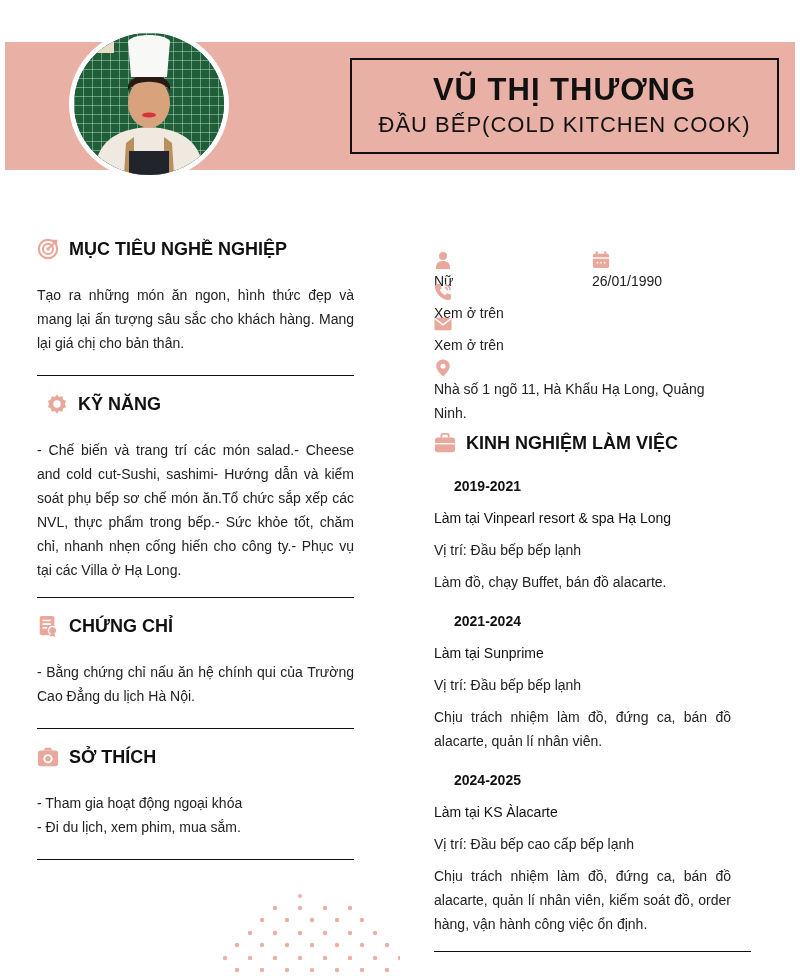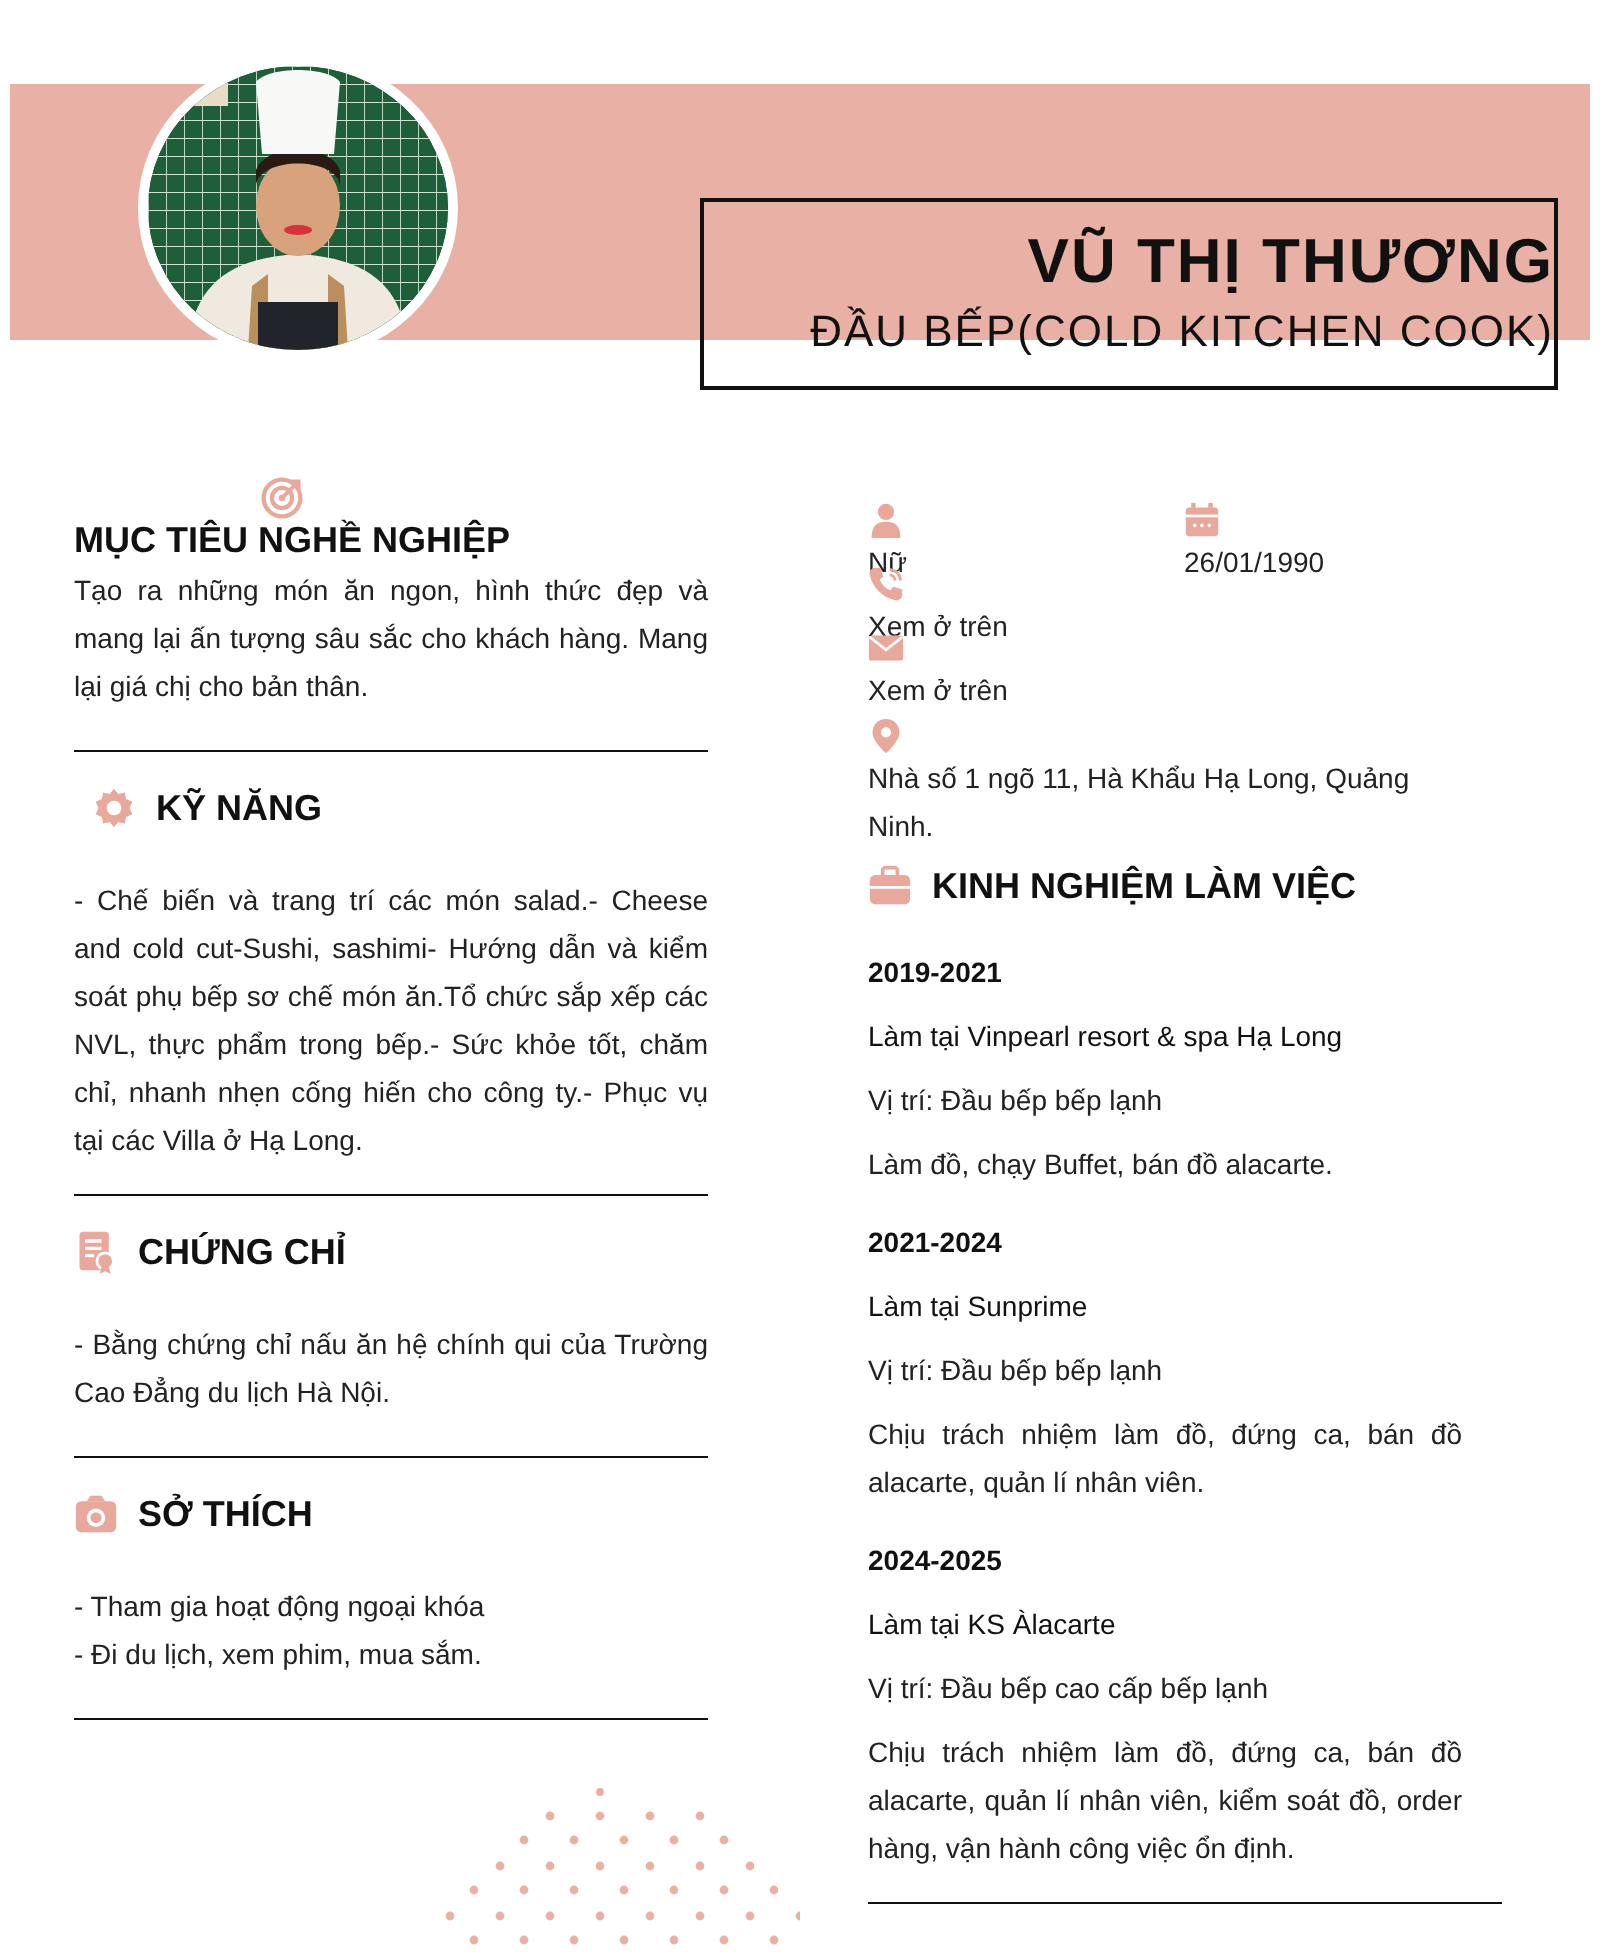--- a/index.html
+++ b/index.html
@@ -3,38 +3,38 @@
 <meta charset="utf-8">
 <style>
   * { box-sizing: border-box; margin: 0; padding: 0; }
   html, body { width: 800px; height: 976px; background: #ffffff; overflow: hidden; }
   body { position: relative; font-family: "Liberation Sans", "DejaVu Sans", sans-serif; color: #1a1a1a; }
 
   .banner { position: absolute; left: 5px; top: 42px; width: 790px; height: 128px; background: #E9B1A6; }
   .avatar { position: absolute; left: 69px; top: 28px; width: 160px; height: 152px; border-radius: 50%; border: 5px solid #ffffff; overflow: hidden; background: #1f5a36; }
   .avatar svg { width: 100%; height: 100%; display: block; }
 
-  .name-box { position: absolute; left: 350px; top: 58px; width: 429px; height: 96px; border: 2px solid #111; text-align: right; margin-top: 41px; }
+  .name-box { position: absolute; left: 350px; top: 58px; width: 429px; height: 96px; border: 2px solid #111; text-align: center; }
   .name { font-size: 31px; font-weight: bold; letter-spacing: 1px; margin-top: 12px; color: #111; }
   .title { font-size: 22px; letter-spacing: 1px; margin-top: 4px; color: #111; }
 
   .section-head { position: absolute; display: flex; align-items: center; }
   .section-head .ico { width: 22px; height: 22px; display: inline-block; margin-right: 10px; }
   .section-head .ico svg { width: 100%; height: 100%; display: block; }
   .section-head .lbl { font-size: 18px; font-weight: bold; color: #111; }
 
   .para { position: absolute; font-size: 14px; line-height: 24px; color: #222; text-align: justify; }
   .hr { position: absolute; height: 1px; background: #111; }
 
   .info-row { position: absolute; display: flex; align-items: flex-start; font-size: 14px; line-height: 24px; color: #222; flex-direction: column; }
   .info-row .ico { width: 18px; height: 18px; margin-right: 8px; margin-top: 3px; flex: none; }
   .info-row .ico svg { width: 100%; height: 100%; display: block; }
 
   .exp { position: absolute; left: 434px; width: 297px; font-size: 14px; color: #222; }
-  .exp .period { font-weight: bold; color: #111; line-height: 24px; }
+  .exp .period { font-weight: bold; color: #111; line-height: 24px; margin-left: 20px; }
   .exp .company { font-weight: normal; color: #111; line-height: 24px; margin-top: 8px; }
   .exp .pos { line-height: 24px; margin-top: 8px; }
   .exp .desc { line-height: 24px; margin-top: 8px; text-align: justify; }
 
   .dots { position: absolute; left: 200px; top: 890px; width: 200px; height: 86px; }
 </style>
 </head>
 <body>
 
 <div class="banner"></div>
@@ -58,21 +58,21 @@
     <path d="M57 44 L54 8 C60 0 90 0 96 8 L93 44 Z" fill="#f8f8f6"></path>
     <ellipse cx="75" cy="82" rx="7" ry="2.5" fill="#d8333d"></ellipse>
   </svg>
 </div>
 
 <div class="name-box">
   <div class="name">VŨ THỊ THƯƠNG</div>
   <div class="title">ĐẦU BẾP(COLD KITCHEN COOK)</div>
 </div>
 
-<div class="section-head" style="left:37px; top:238px;flex-direction:column;">
+<div class="section-head" style="left:37px; top:238px;">
   <span class="ico">
     <svg viewBox="0 0 24 24">
         <circle cx="12" cy="12" r="10" fill="none" stroke="#E8A99C" stroke-width="2.4"></circle>
         <circle cx="12" cy="12" r="5.5" fill="none" stroke="#E8A99C" stroke-width="2.4"></circle>
         <circle cx="12" cy="12" r="1.8" fill="#E8A99C"></circle>
         <path d="M12 12 L20 4 M17 3 L21 3 L21 7" stroke="#E8A99C" stroke-width="2.2" fill="none"></path>
       </svg>
   </span>
   <span class="lbl">MỤC TIÊU NGHỀ NGHIỆP</span>
 </div>

